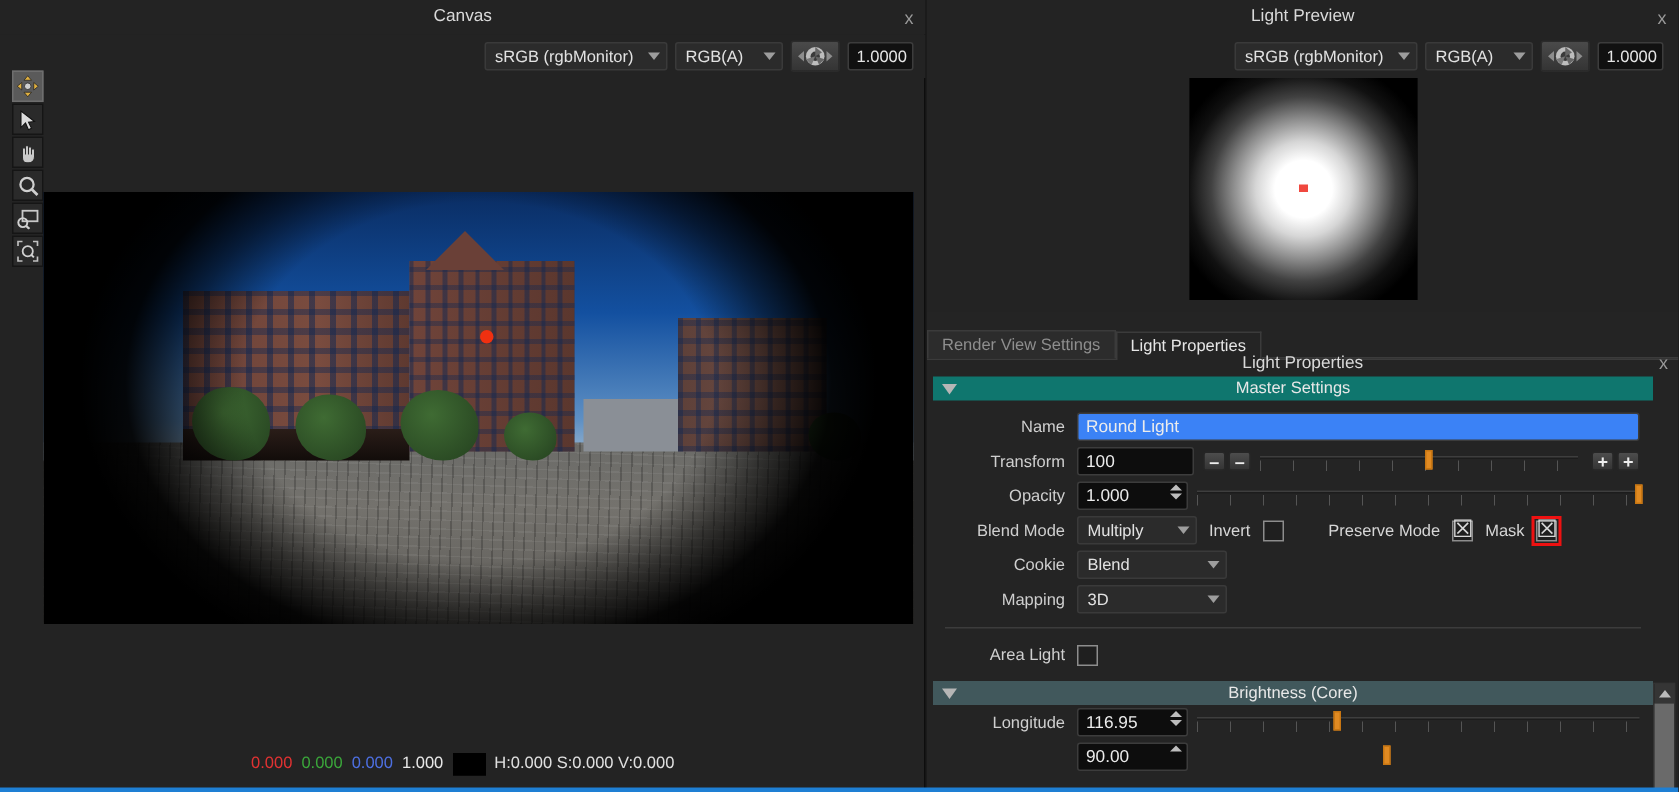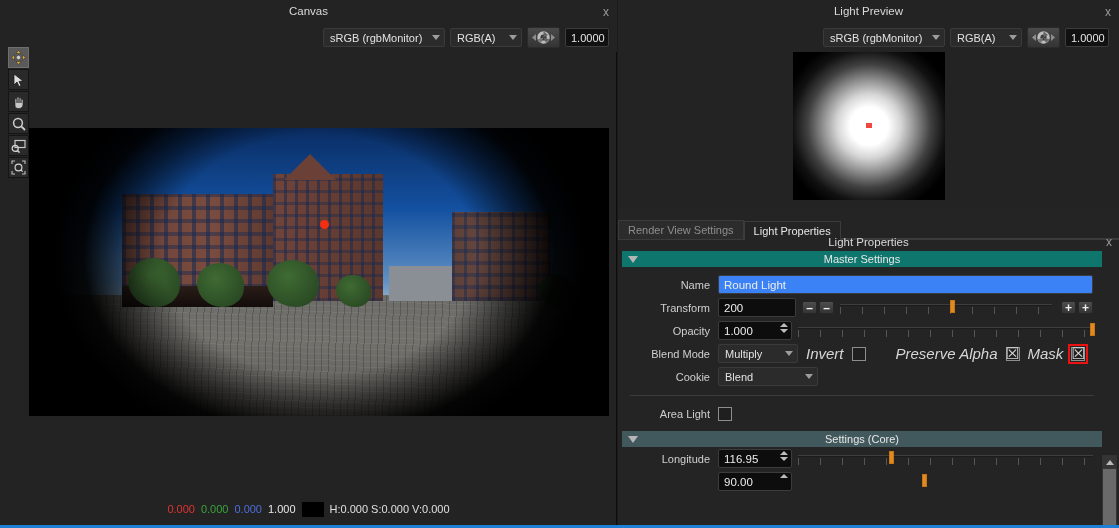--- a/index.html
+++ b/index.html
@@ -206,21 +206,21 @@
             border:1px solid #262626; border-radius:2px; display:flex;
             align-items:center; justify-content:center; color:#ededed;
             font-size:12px; line-height:1; font-weight:bold; flex:none; }
 
   .checkbox { width:14px; height:14px; background:#1f1f1f; border:1px solid #8d8d8d;
               display:flex; align-items:center; justify-content:center; flex:none; }
   .checkbox.checked::before {
      content:"\2612"; color:#d8d8d8; font-size:16px; line-height:12px;
   }
   .checkbox.highlight { outline:2px solid #ee1111; outline-offset:1px; }
-  .inline-label { font-size:15px; color:#d6d6d6; margin: 0 8px; font-style: italic; }
+  .inline-label { font-size:11px; color:#d6d6d6; margin: 0 8px; }
 
   .divider { height:1px; background:#3c3c3c; margin: 7px 8px 6px 8px; }
 
   
   #props-scroll { position:absolute; right:2px; top:247px; width:15px; height:270px;
                   background:#1d1d1d; border:1px solid #333; }
   #props-scroll .sb-arrow { width:13px; height:13px; background:#353535;
       display:flex; align-items:center; justify-content:center; }
   #props-scroll .sb-thumb { position:absolute; left:0; top:13px; width:13px; height:108px;
       background:#6a6a6a; }
@@ -406,21 +406,21 @@
       <div class="row" style="margin-top:6px">
         <span class="row-label">Name</span>
         <span class="text-input">
           <span>Round Light</span>
         </span>
       </div>
 
       <div class="row">
         <span class="row-label">Transform</span>
         <span class="spin" style="width:78px">
-          <span>200</span>
+          <span>100</span>
         </span>
         <span class="sq-btn" style="margin-left:6px">–</span>
         <span class="sq-btn" style="margin-left:2px">–</span>
         <span class="slider">
           <span class="track"></span>
           <span class="ticks"></span>
           <span class="handle" id="h-brightness" style="left: 52%;"></span>
         </span>
         <span class="sq-btn">+</span>
         <span class="sq-btn" style="margin-left:2px;margin-right:9px">+</span>
@@ -443,45 +443,52 @@
       </div>
 
       <div class="row">
         <span class="row-label">Blend Mode</span>
         <span class="combo" style="width:80px">
           <span>Multiply</span>
           <span class="arw"></span>
         </span>
         <span class="inline-label">Invert</span>
         <span class="checkbox"></span>
-        <span class="inline-label" style="margin-left:30px">Preserve Alpha</span>
+        <span class="inline-label" style="margin-left:30px">Preserve Mode</span>
         <span class="checkbox checked"></span>
         <span class="inline-label">Mask</span>
         <span class="checkbox checked highlight"></span>
       </div>
 
       <div class="row">
         <span class="row-label">Cookie</span>
         <span class="combo" style="width:100px">
           <span>Blend</span>
           <span class="arw"></span>
         </span>
       </div>
 
+      <div class="row">
+        <span class="row-label">Mapping</span>
+        <span class="combo" style="width:100px">
+          <span>3D</span>
+          <span class="arw"></span>
+        </span>
+      </div>
 
       <div class="divider"></div>
 
       <div class="row">
         <span class="row-label">Area Light</span>
         <span class="checkbox"></span>
       </div>
 
       <div class="section-head transform" style="margin-top:6px">
         <span class="tri"></span>
-        <span class="sh-label">Settings (Core)</span>
+        <span class="sh-label">Brightness (Core)</span>
       </div>
 
 
       <div class="row">
         <span class="row-label">Longitude</span>
         <span class="spin">
           <span>116.95</span>
           <span class="arrows">
               <i class="up"></i>
               <i class="dn"></i>

